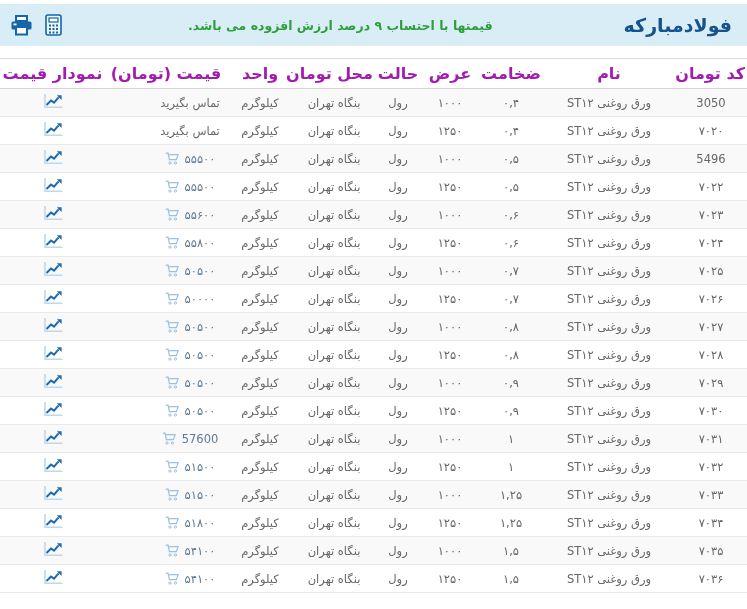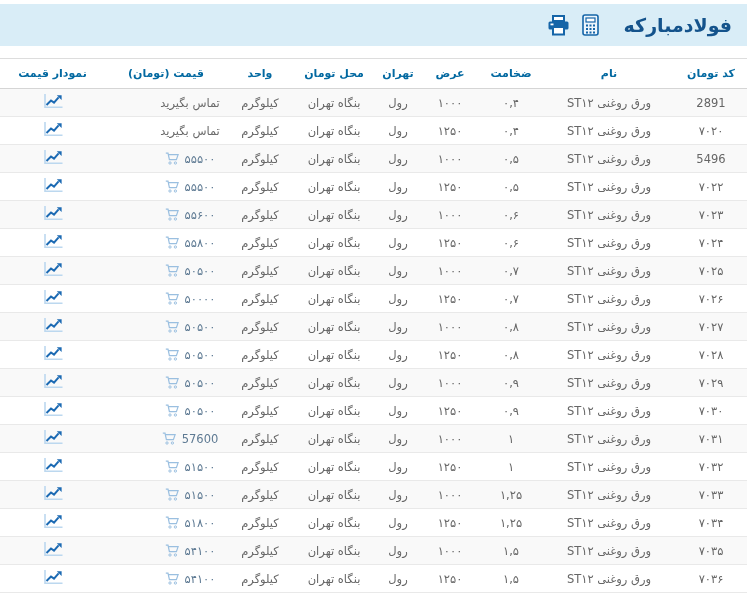--- a/index.html
+++ b/index.html
@@ -52,23 +52,23 @@
     background:none;border:none;padding:0;margin:0;cursor:pointer;
     display:flex;align-items:center;justify-content:center;
   }
   table.price-table{
     width:747px;
     border-collapse:collapse;
     table-layout:fixed;
     margin-top:12px;
   }
   table.price-table thead th{
-    font-size:11px;
+    font-size:16px;
     font-weight:bold;
-    color:#0369a1;
+    color:#a21caf;
     text-align:center;
     height:30px;
     border-top:1px solid #dddddd;
     border-bottom:1px solid #d5d5d5;
     padding:2px;
     white-space:nowrap;
   }
   table.price-table tbody td{
     font-size:11.5px;
     color:var(--cell-text);
@@ -91,20 +91,21 @@
   .price-num{color:#5e7a93;text-align:center;}
   .call-text{color:#6a6a6a;}
   .chart-link{display:inline-flex;align-items:center;justify-content:center;cursor:pointer;}
   .cart-btn{display:inline-flex;align-items:center;cursor:pointer;}
 </style>
 </head>
 <body>
 
 <div class="banner">
   <span class="banner-title">فولادمبارکه</span>
+  <span class="banner-notice">قیمتها با احتساب ۹ درصد ارزش افزوده می باشد.</span>
   <span class="banner-actions">
     <button class="icon-btn" title="">
       <svg width="17" height="22" viewBox="0 0 17 22">
         <rect x="1" y="1" width="15" height="20" rx="2" fill="#eef6fc" style="stroke:var(--accent-blue)" stroke-width="1.6"></rect>
         <rect x="4" y="4" width="9" height="4" fill="#ffffff" style="stroke:var(--accent-blue)" stroke-width="1.2"></rect>
         <g style="fill:var(--accent-blue)">
           <rect x="4" y="10.5" width="2" height="2"></rect>
             <rect x="7.5" y="10.5" width="2" height="2"></rect>
             <rect x="11" y="10.5" width="2" height="2"></rect>
           <rect x="4" y="14" width="2" height="2"></rect>
@@ -138,30 +139,30 @@
     <col style="width:66px">
       <col style="width:122px">
       <col style="width:105px">
   </colgroup>
   <thead>
     <tr>
         <th>کد تومان</th>
         <th>نام</th>
         <th>ضخامت</th>
         <th>عرض</th>
-        <th>تهران</th>
+        <th>حالت</th>
         <th>محل تومان</th>
         <th>واحد</th>
         <th>قیمت (تومان)</th>
         <th>نمودار قیمت</th>
       </tr>
   </thead>
   <tbody>
       <tr>
-        <td>2891</td>
+        <td>3050</td>
         <td>ورق روغنی ST۱۲</td>
         <td>۰,۴</td>
         <td>۱۰۰۰</td>
         <td>رول</td>
         <td>بنگاه تهران</td>
         <td>کیلوگرم</td>
         <td><span class="price-wrap">
             <span class="call-text">تماس بگیرید</span>
           </span></td>
         <td><a class="chart-link">

